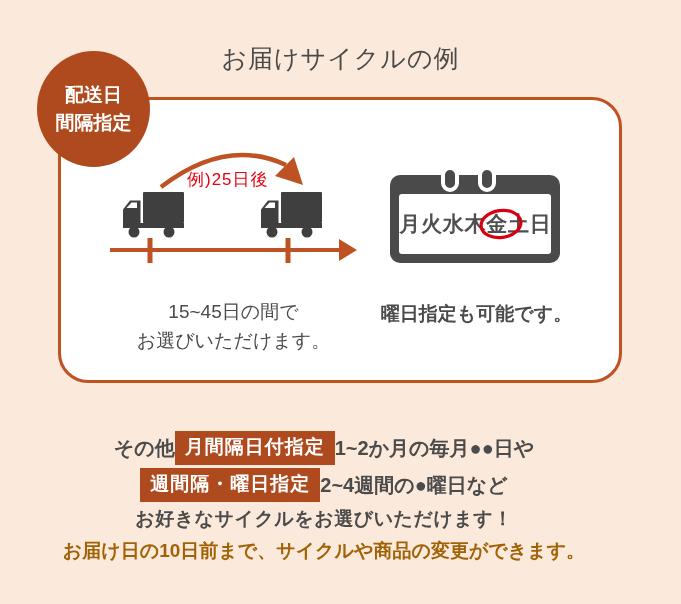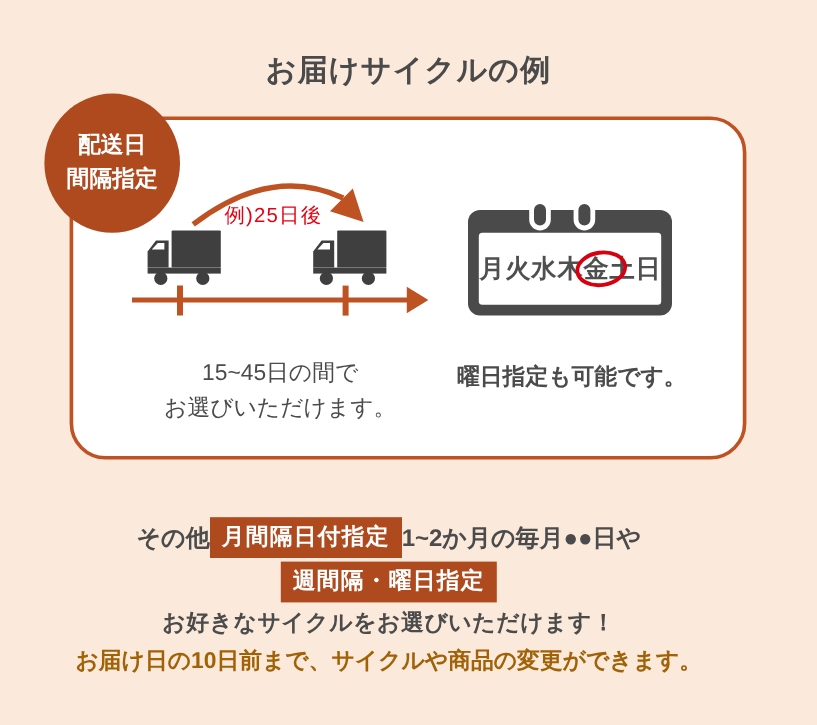--- a/index.html
+++ b/index.html
@@ -3,29 +3,29 @@
 <meta charset="utf-8">
 <style>
   html,body { margin:0; padding:0; }
   body {
     width:681px; height:604px; position:relative;
     background:#fbeadb; overflow:hidden;
     font-family:"Liberation Sans","DejaVu Sans",sans-serif;
   }
   .page-title {
     position:absolute; top:42px; left:0; width:100%;
-    text-align:center; font-size:25px; font-weight:bold;
+    text-align:center; font-size:25px; font-weight:normal;
     color:#4a4a4a; letter-spacing:1px;
   }
   .panel {
     position:absolute; left:58px; top:97px; width:558px; height:280px;
     background:#ffffff; border:3px solid #bf5222; border-radius:30px;
   }
   .corner-badge {
-    position:absolute; left:37px; top:78px; width:113px; height:116px;
+    position:absolute; left:37px; top:51px; width:113px; height:116px;
     background:#ae4a1e; border-radius:50%; z-index:3;
     display:flex; flex-direction:column; align-items:center; justify-content:center;
     color:#ffffff; font-weight:bold; font-size:19px; line-height:1.5;
     text-align:center;
   }
   .diagram-svg { position:absolute; left:0; top:0; width:558px; height:280px; }
   .arrow-label {
     position:absolute; left:126px; top:68px;
     color:#e60012; font-size:17px; font-weight:normal; letter-spacing:1px;
   }
@@ -150,16 +150,17 @@
 </div>
 
 <div class="bottom-wrap">
   <div class="option-row option-row-1">
     <span class="row-prefix">その他</span>
     <span class="tag">月間隔日付指定</span>
     <span class="row-text">1~2か月の毎月●●日や</span>
   </div>
   <div class="option-row option-row-2">
     <span class="tag">週間隔・曜日指定</span>
+    <span class="row-text">2~4週間の●曜日など</span>
   </div>
   <div class="summary-line">お好きなサイクルをお選びいただけます！</div>
   <div class="note-line">お届け日の10日前まで、サイクルや商品の変更ができます。</div>
 </div>
 
 </body></html>

